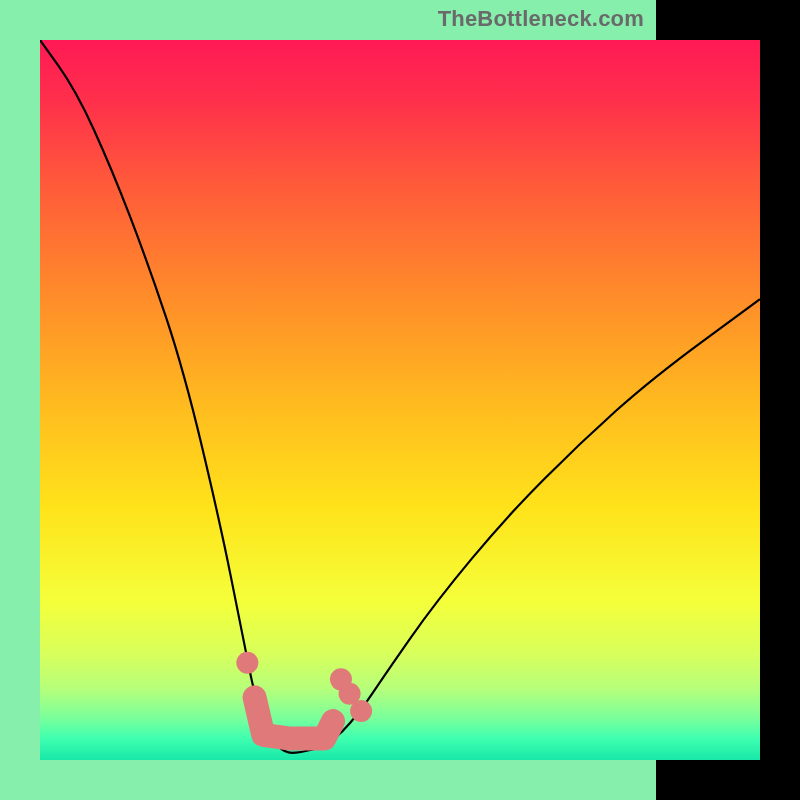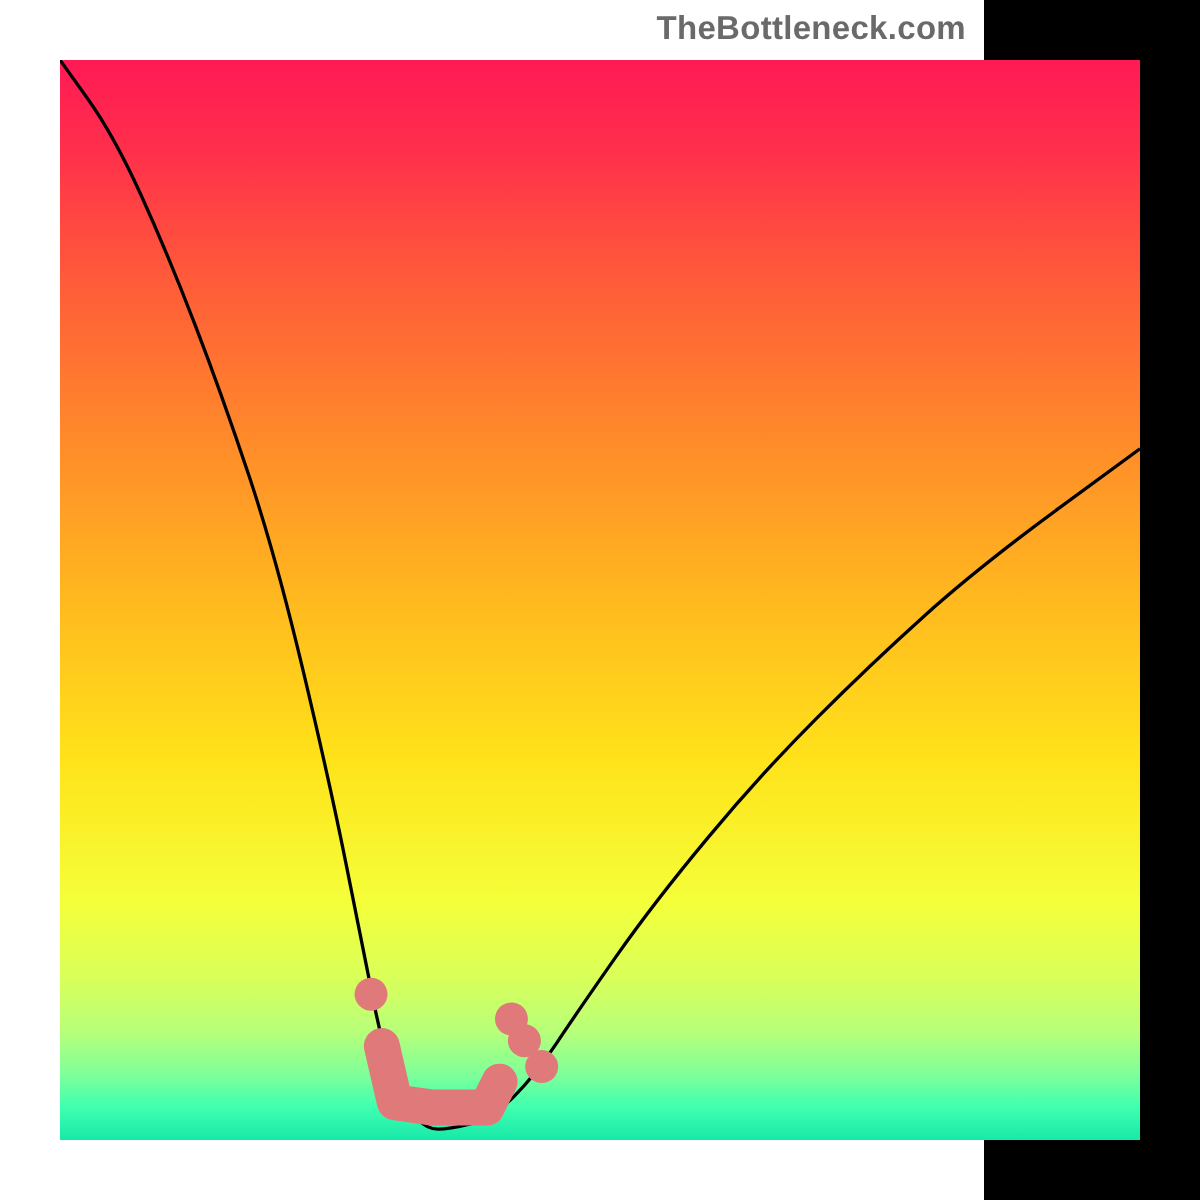--- a/index.html
+++ b/index.html
@@ -7,21 +7,21 @@
     padding: 0;
     width: 800px;
     height: 800px;
     background: #000;
     font-family: Arial, Helvetica, sans-serif;
   }
   .frame {
     position: absolute;
     left: 0; top: 0;
     width: 656px; height: 800px;
-    background: #ffffff;
+    background: #86efac;
   }
   .plot {
     position: absolute;
     left: 40px;
     top: 40px;
     width: 720px;
     height: 720px;
     overflow: hidden;
   }
   .gradient {

